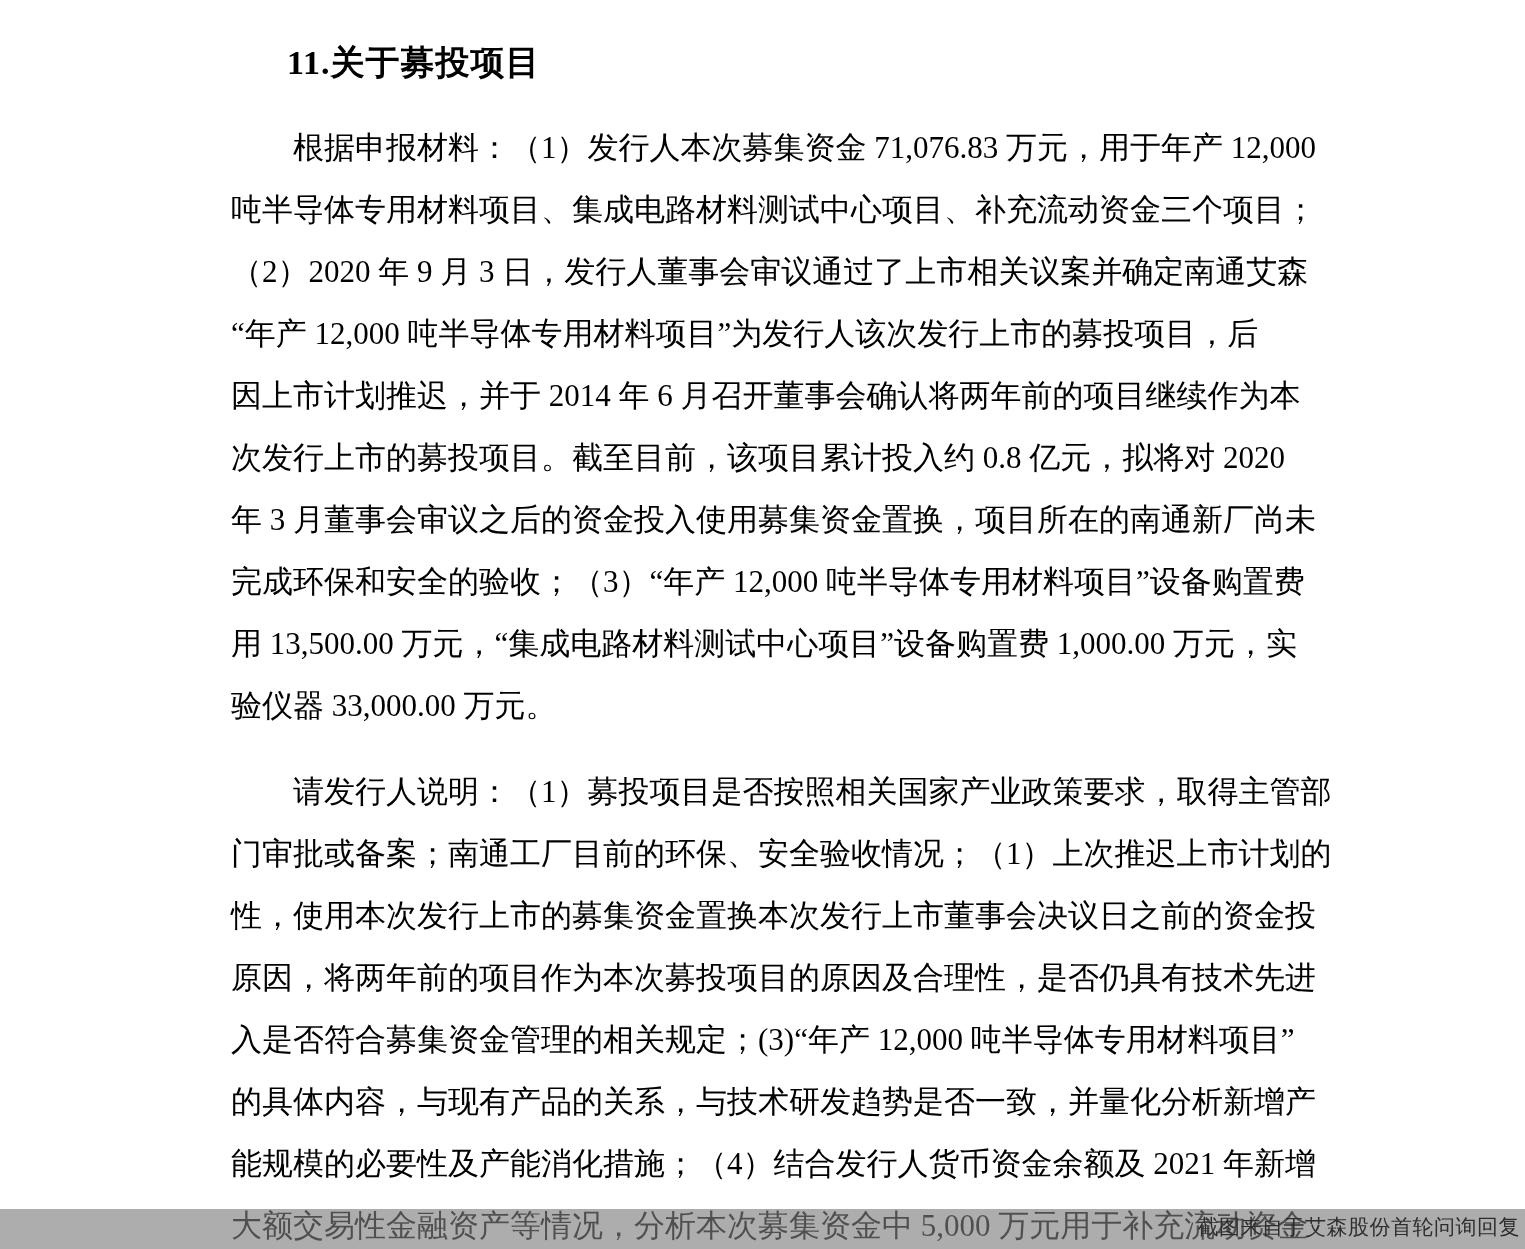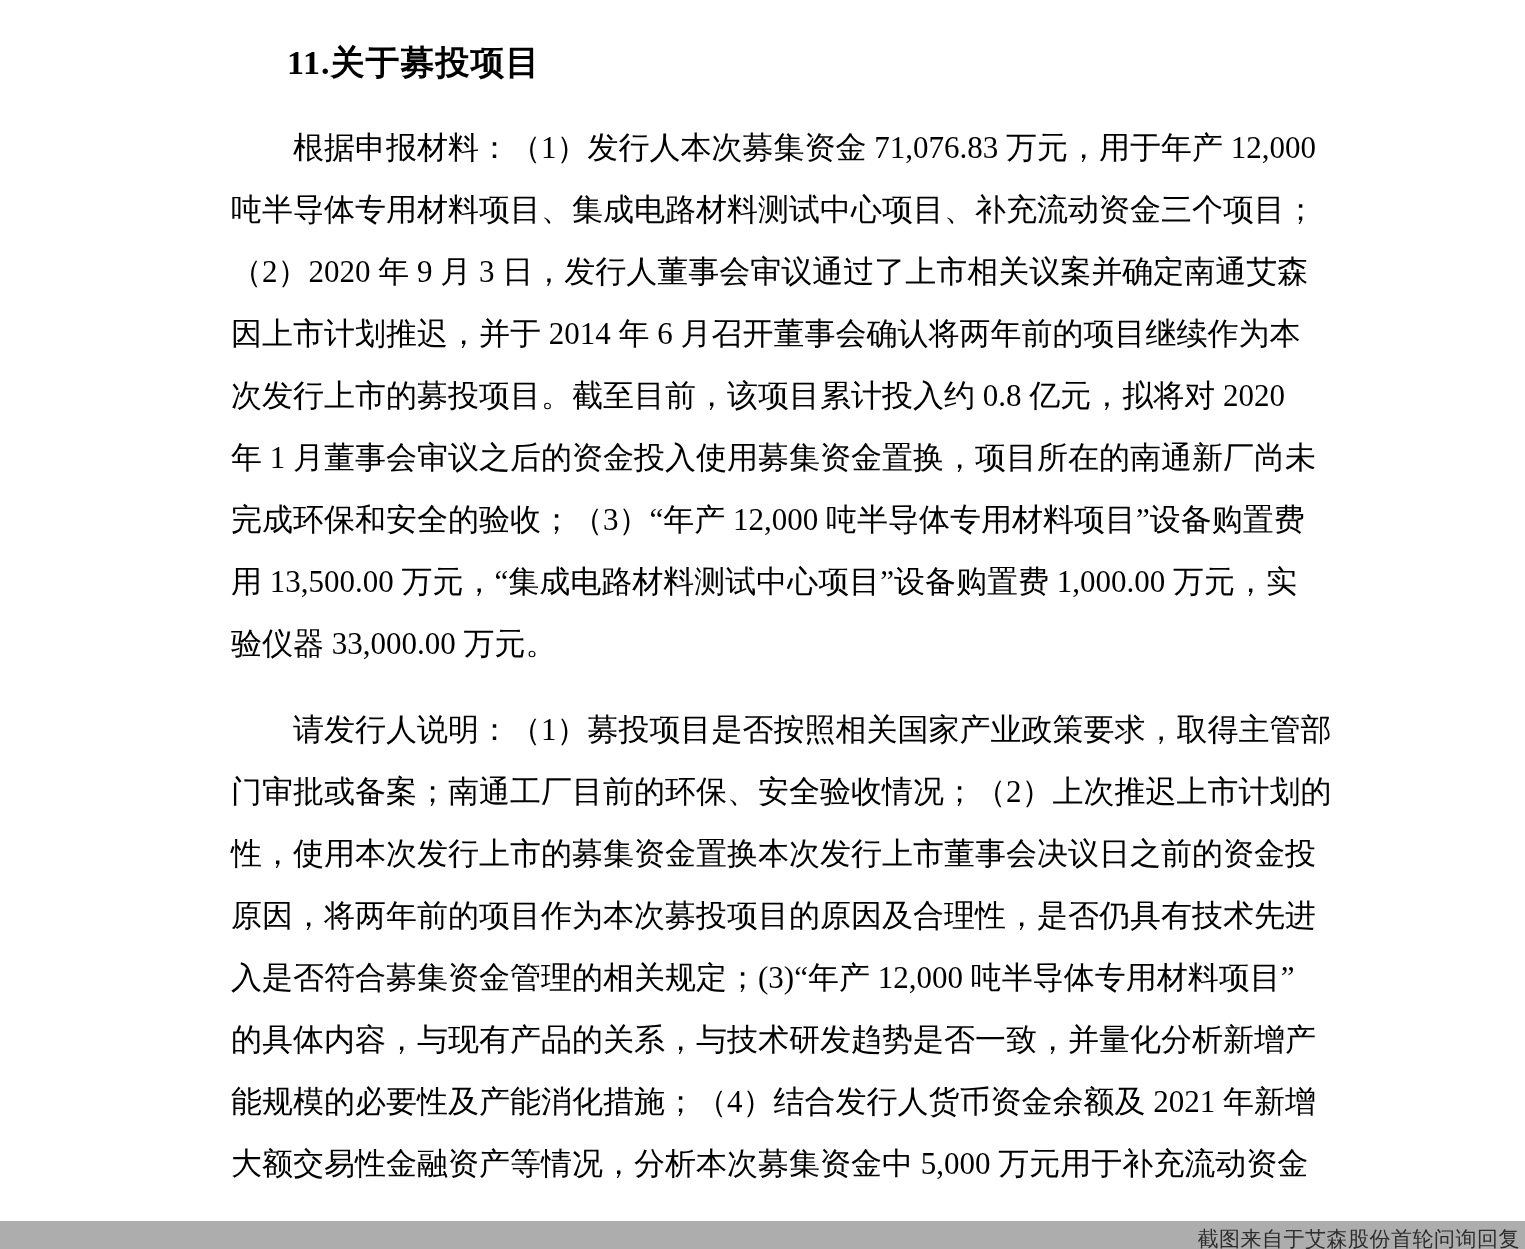--- a/index.html
+++ b/index.html
@@ -35,21 +35,21 @@
     text-align-last: justify;
     white-space: nowrap;
   }
   .line.first { text-indent: 62px; }
   .line.last  { text-align-last: left; }
   .watermark-band {
     position: absolute;
     left: 0;
     right: 0;
     bottom: 0;
-    height: 28px;
+    height: 40px;
     background: rgba(125, 125, 125, 0.63);
     text-align: right;
     z-index: 5;
   }
   .watermark-label {
     display: inline-block;
     line-height: 36px;
     padding-right: 5px;
     font-family: "Liberation Sans", "DejaVu Sans", sans-serif;
     font-size: 21px;
@@ -60,31 +60,32 @@
 </head>
 <body>
 
 <div class="page">
   <h2 class="heading">11.关于募投项目</h2>
 
   <div class="para">
       <div class="line first">根据申报材料：（1）发行人本次募集资金 71,076.83 万元，用于年产 12,000</div>
       <div class="line">吨半导体专用材料项目、集成电路材料测试中心项目、补充流动资金三个项目；</div>
       <div class="line">（2）2020 年 9 月 3 日，发行人董事会审议通过了上市相关议案并确定南通艾森</div>
+      <div class="line">“年产 12,000 吨半导体专用材料项目”为发行人该次发行上市的募投项目，后</div>
       <div class="line">因上市计划推迟，并于 2014 年 6 月召开董事会确认将两年前的项目继续作为本</div>
       <div class="line">次发行上市的募投项目。截至目前，该项目累计投入约 0.8 亿元，拟将对 2020</div>
-      <div class="line">年 1 月董事会审议之后的资金投入使用募集资金置换，项目所在的南通新厂尚未</div>
+      <div class="line">年 3 月董事会审议之后的资金投入使用募集资金置换，项目所在的南通新厂尚未</div>
       <div class="line">完成环保和安全的验收；（3）“年产 12,000 吨半导体专用材料项目”设备购置费</div>
       <div class="line">用 13,500.00 万元，“集成电路材料测试中心项目”设备购置费 1,000.00 万元，实</div>
       <div class="line last">验仪器 33,000.00 万元。</div>
     </div>
 
   <div class="para">
       <div class="line first">请发行人说明：（1）募投项目是否按照相关国家产业政策要求，取得主管部</div>
-      <div class="line">门审批或备案；南通工厂目前的环保、安全验收情况；（2）上次推迟上市计划的</div>
+      <div class="line">门审批或备案；南通工厂目前的环保、安全验收情况；（1）上次推迟上市计划的</div>
       <div class="line">性，使用本次发行上市的募集资金置换本次发行上市董事会决议日之前的资金投</div>
       <div class="line">原因，将两年前的项目作为本次募投项目的原因及合理性，是否仍具有技术先进</div>
       <div class="line">入是否符合募集资金管理的相关规定；(3)“年产 12,000 吨半导体专用材料项目”</div>
       <div class="line">的具体内容，与现有产品的关系，与技术研发趋势是否一致，并量化分析新增产</div>
       <div class="line">能规模的必要性及产能消化措施；（4）结合发行人货币资金余额及 2021 年新增</div>
       <div class="line last">大额交易性金融资产等情况，分析本次募集资金中 5,000 万元用于补充流动资金</div>
     </div>
 </div>
 
 <div class="watermark-band">

